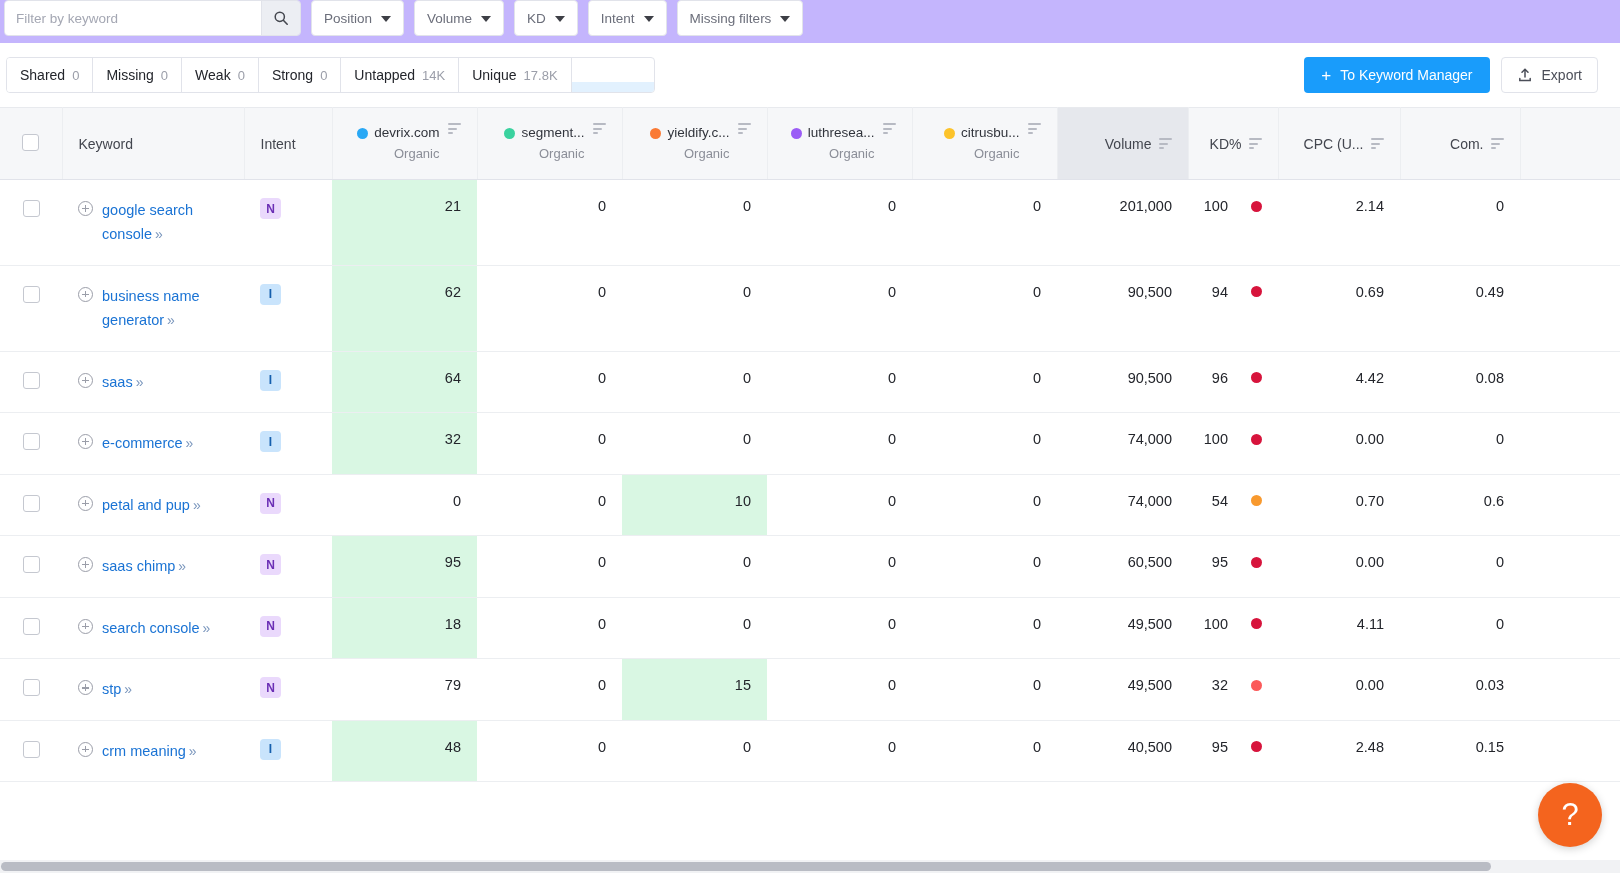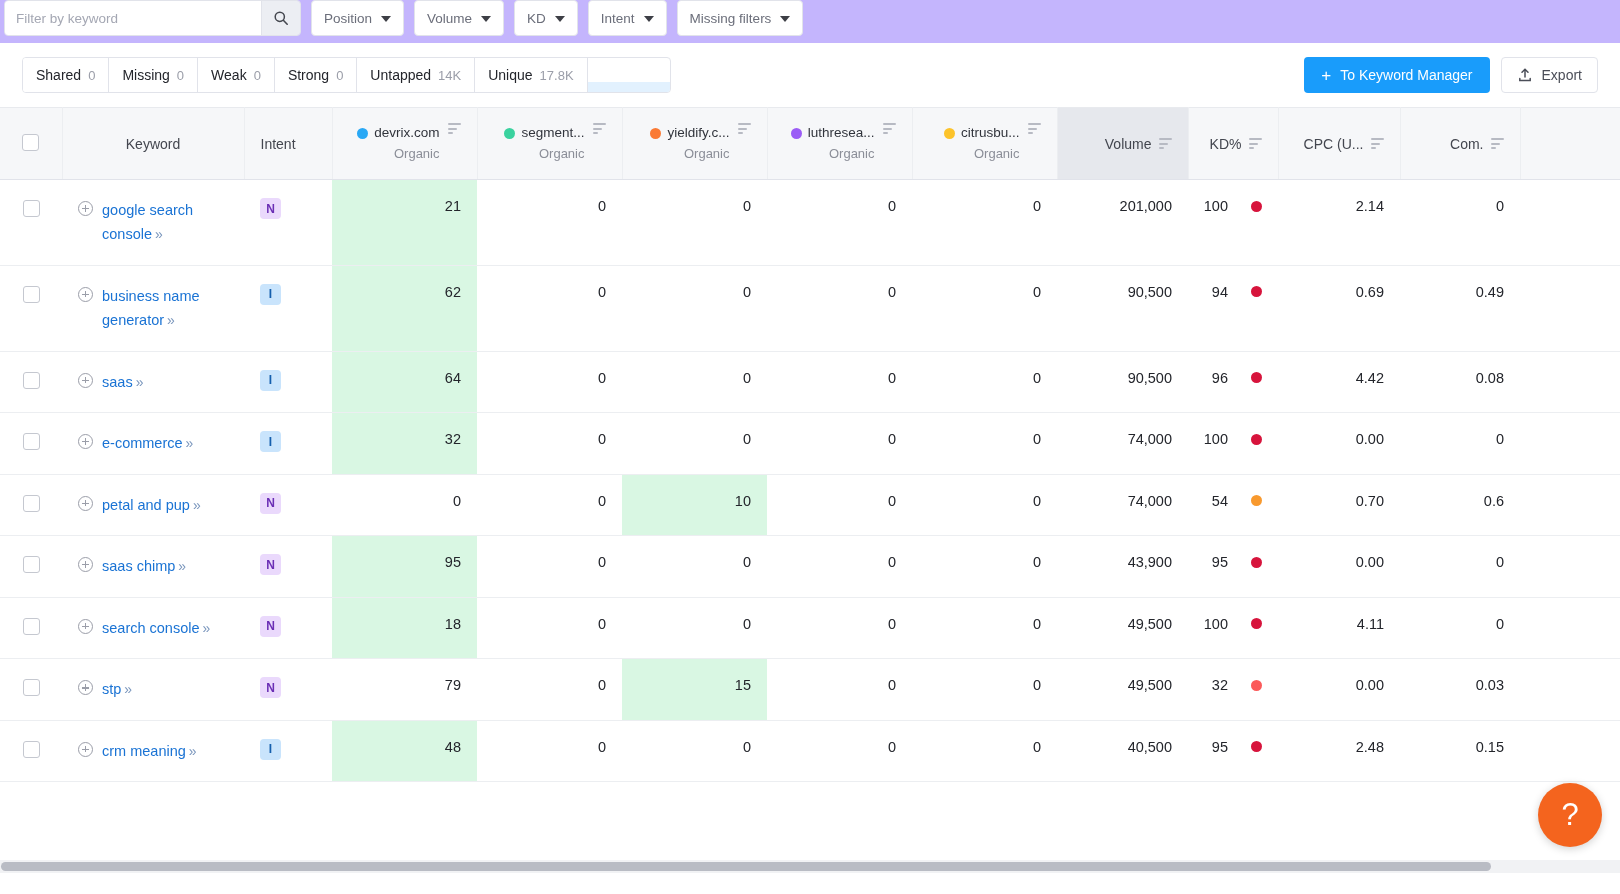--- a/index.html
+++ b/index.html
@@ -73,21 +73,21 @@
     flex: none;
     margin-top: 1px;
   }
 
   
   .actionrow {
     height: 64px;
     display: flex;
     align-items: center;
     justify-content: space-between;
-    padding: 0 22px 0 22px;
+    padding: 0 22px 0 6px;
     background: #fff;
   }
   .segmented {
     display: flex;
     border: 1px solid #e1e3ea;
     border-radius: 4px;
     overflow: hidden;
     height: 36px;
   }
   .seg {
@@ -370,21 +370,21 @@
           <col style="width:90px">
           <col style="width:122px">
         <col style="width:120px">
           <col style="width:180px">
       </colgroup>
       <thead>
         <tr id="head-row">
           <th style="text-align:center;padding:0;">
             <span class="cb"></span>
           </th>
-          <th style="text-align:center;">
+          <th style="text-align:left;">
             <span>Keyword</span>
           </th>
           <th style="text-align:left;">
             <span>Intent</span>
           </th>
 
           <th>
               <span class="th-dom">
                 <span class="dom-txt"><span class="dom-name">
                     <span class="dot" style="background:#29a8f5"></span>
@@ -641,21 +641,21 @@
               </span>
             </td>
             <td><span class="intent N">
                 <span>N</span>
               </span></td>
             <td class="num hl"><span>95</span></td>
             <td class="num"><span>0</span></td>
             <td class="num"><span>0</span></td>
             <td class="num"><span>0</span></td>
             <td class="num"><span>0</span></td>
-            <td class="num"><span>43,900</span></td>
+            <td class="num"><span>60,500</span></td>
             <td>
               <span class="kdcell">
                 <span>95</span>
                 <span class="kddot" style="background:#d7143c"></span>
               </span>
             </td>
             <td class="num"><span>0.00</span></td>
             <td class="num"><span>0</span></td>
             <td class="num"></td>
           </tr>

